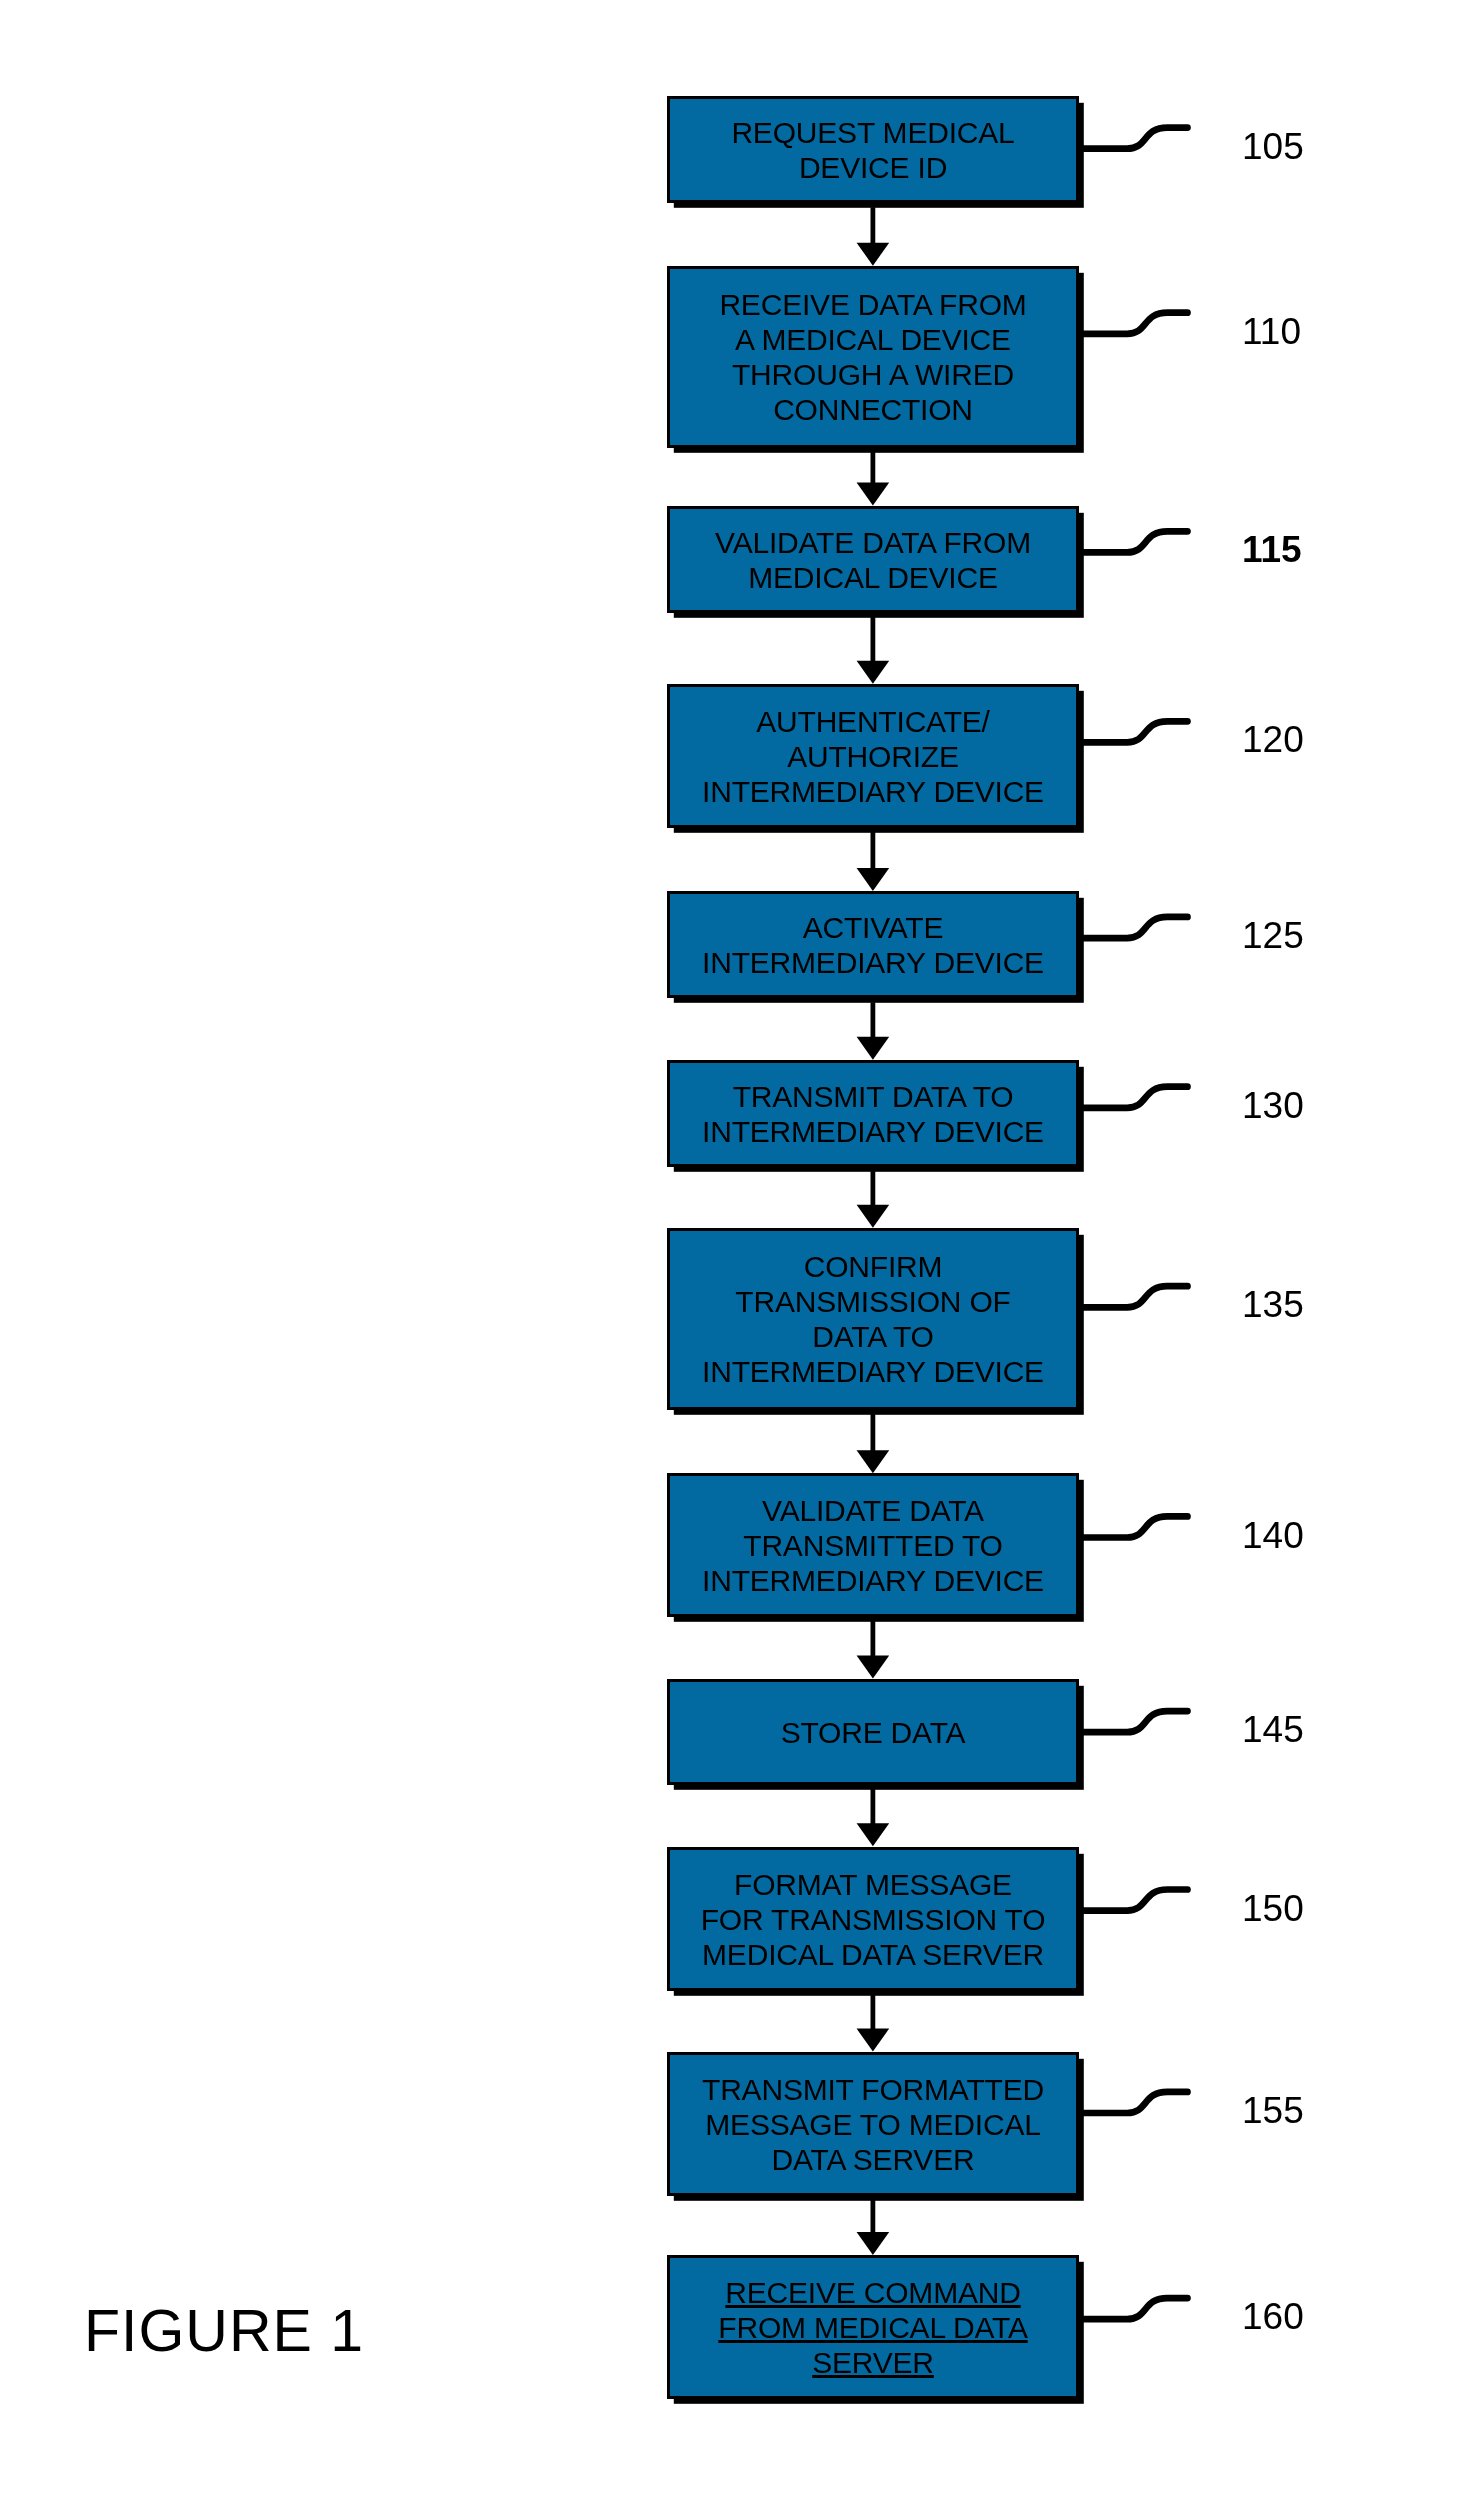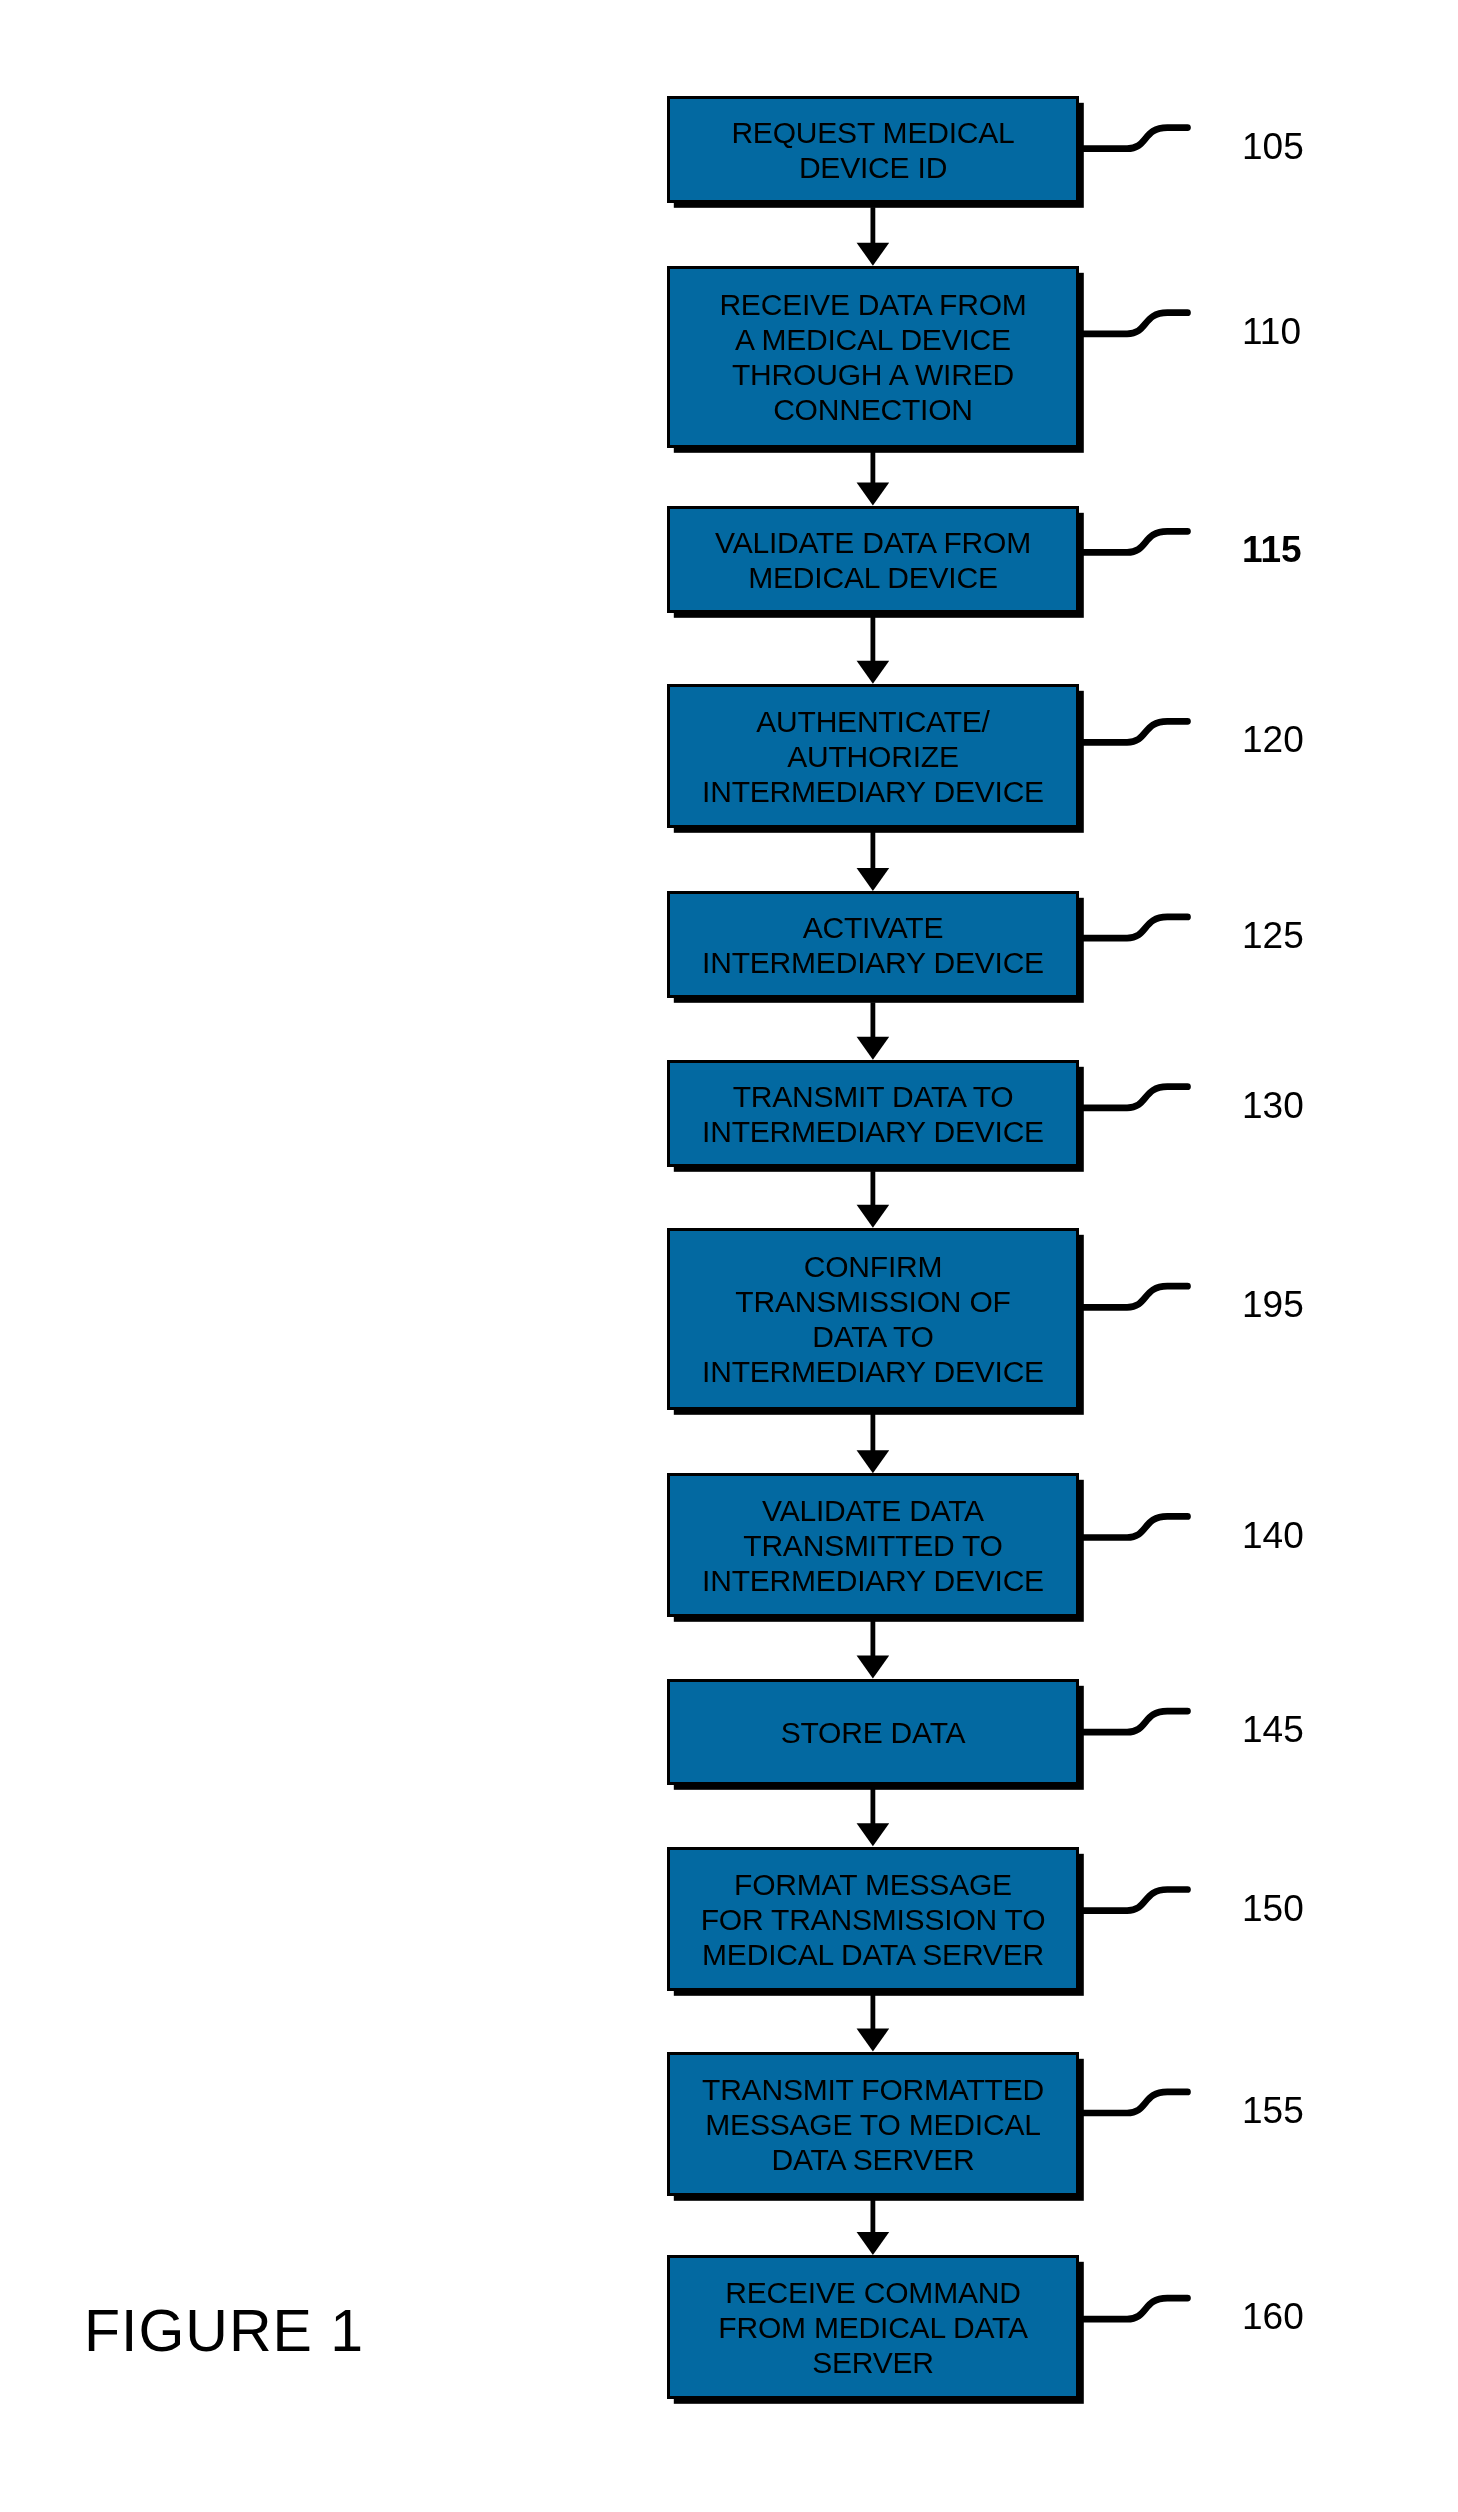--- a/index.html
+++ b/index.html
@@ -175,21 +175,21 @@
         <div class="node-label">TRANSMIT DATA TO
 INTERMEDIARY DEVICE</div>
       </div>
       <div class="refnum" style="left: 1202px; top: 1087px;">130</div>
       <div class="node" style="left: 667px; top: 1228px; width: 412px; height: 182px;">
         <div class="node-label">CONFIRM
 TRANSMISSION OF
 DATA TO
 INTERMEDIARY DEVICE</div>
       </div>
-      <div class="refnum" style="left: 1202px; top: 1286px;">195</div>
+      <div class="refnum" style="left: 1202px; top: 1286px;">135</div>
       <div class="node" style="left: 667px; top: 1473px; width: 412px; height: 144px;">
         <div class="node-label">VALIDATE DATA
 TRANSMITTED TO
 INTERMEDIARY DEVICE</div>
       </div>
       <div class="refnum" style="left: 1202px; top: 1517px;">140</div>
       <div class="node" style="left: 667px; top: 1679px; width: 412px; height: 106px;">
         <div class="node-label">STORE DATA</div>
       </div>
       <div class="refnum" style="left: 1202px; top: 1711px;">145</div>
@@ -198,21 +198,21 @@
 FOR TRANSMISSION TO
 MEDICAL DATA SERVER</div>
       </div>
       <div class="refnum" style="left: 1202px; top: 1890px;">150</div>
       <div class="node" style="left: 667px; top: 2052px; width: 412px; height: 144px;">
         <div class="node-label">TRANSMIT FORMATTED
 MESSAGE TO MEDICAL
 DATA SERVER</div>
       </div>
       <div class="refnum" style="left: 1202px; top: 2092px;">155</div>
-      <div class="node" style="left: 667px; top: 2255px; width: 412px; height: 144px;">
+      <div class="node" style="left: 667px; top: 2255px; width: 412px; height: 144px; text-decoration: underline;">
         <div class="node-label">RECEIVE COMMAND
 FROM MEDICAL DATA
 SERVER</div>
       </div>
       <div class="refnum" style="left: 1202px; top: 2298px;">160</div>
     </div>
 
   <div id="figure-caption">FIGURE 1</div>
 
 </div>

